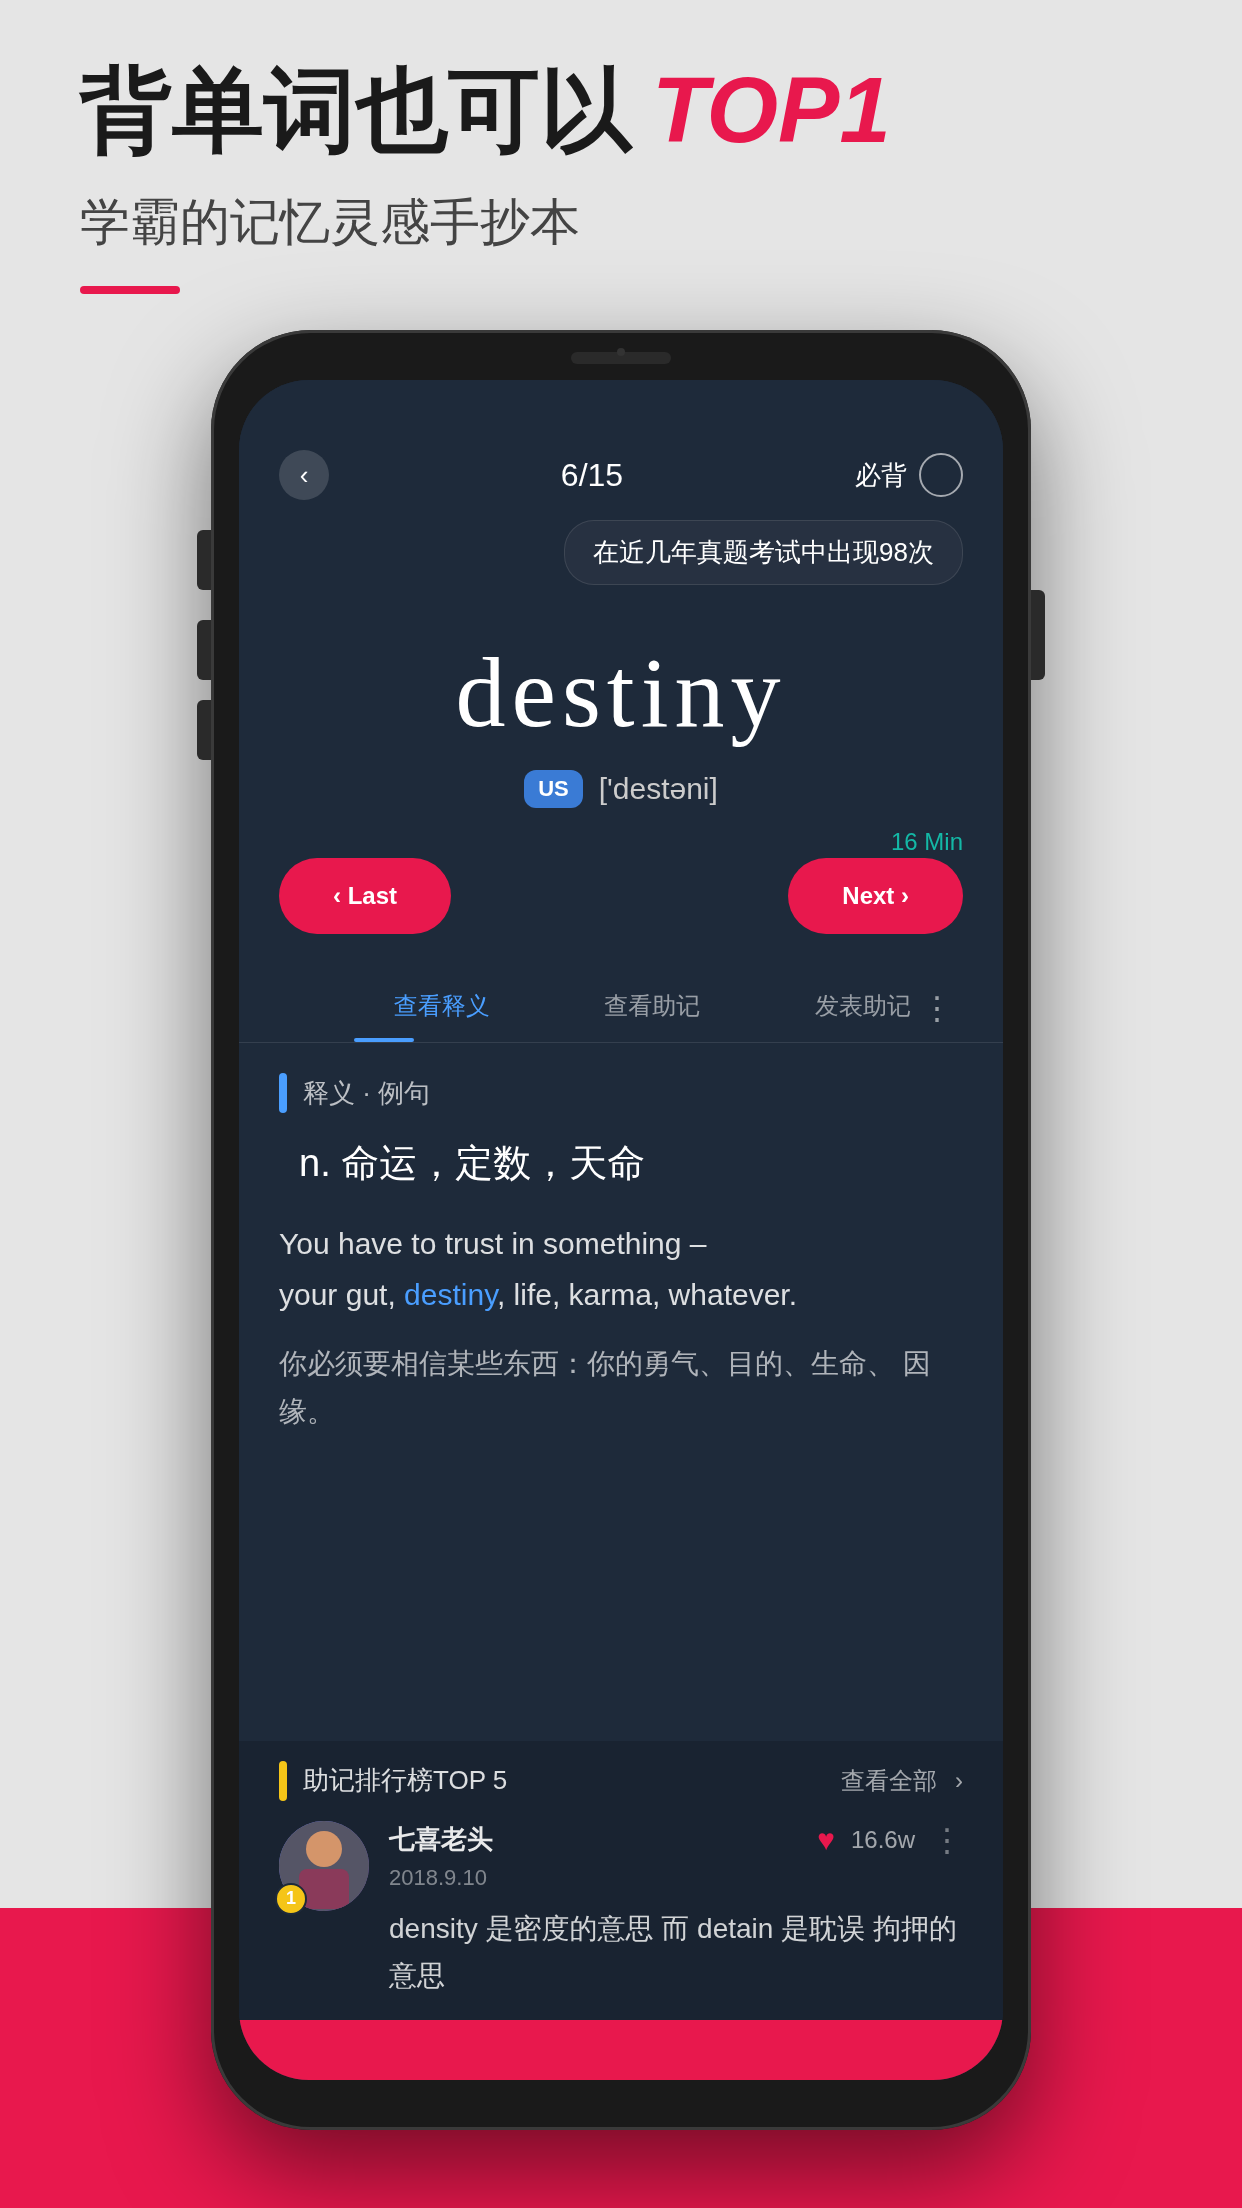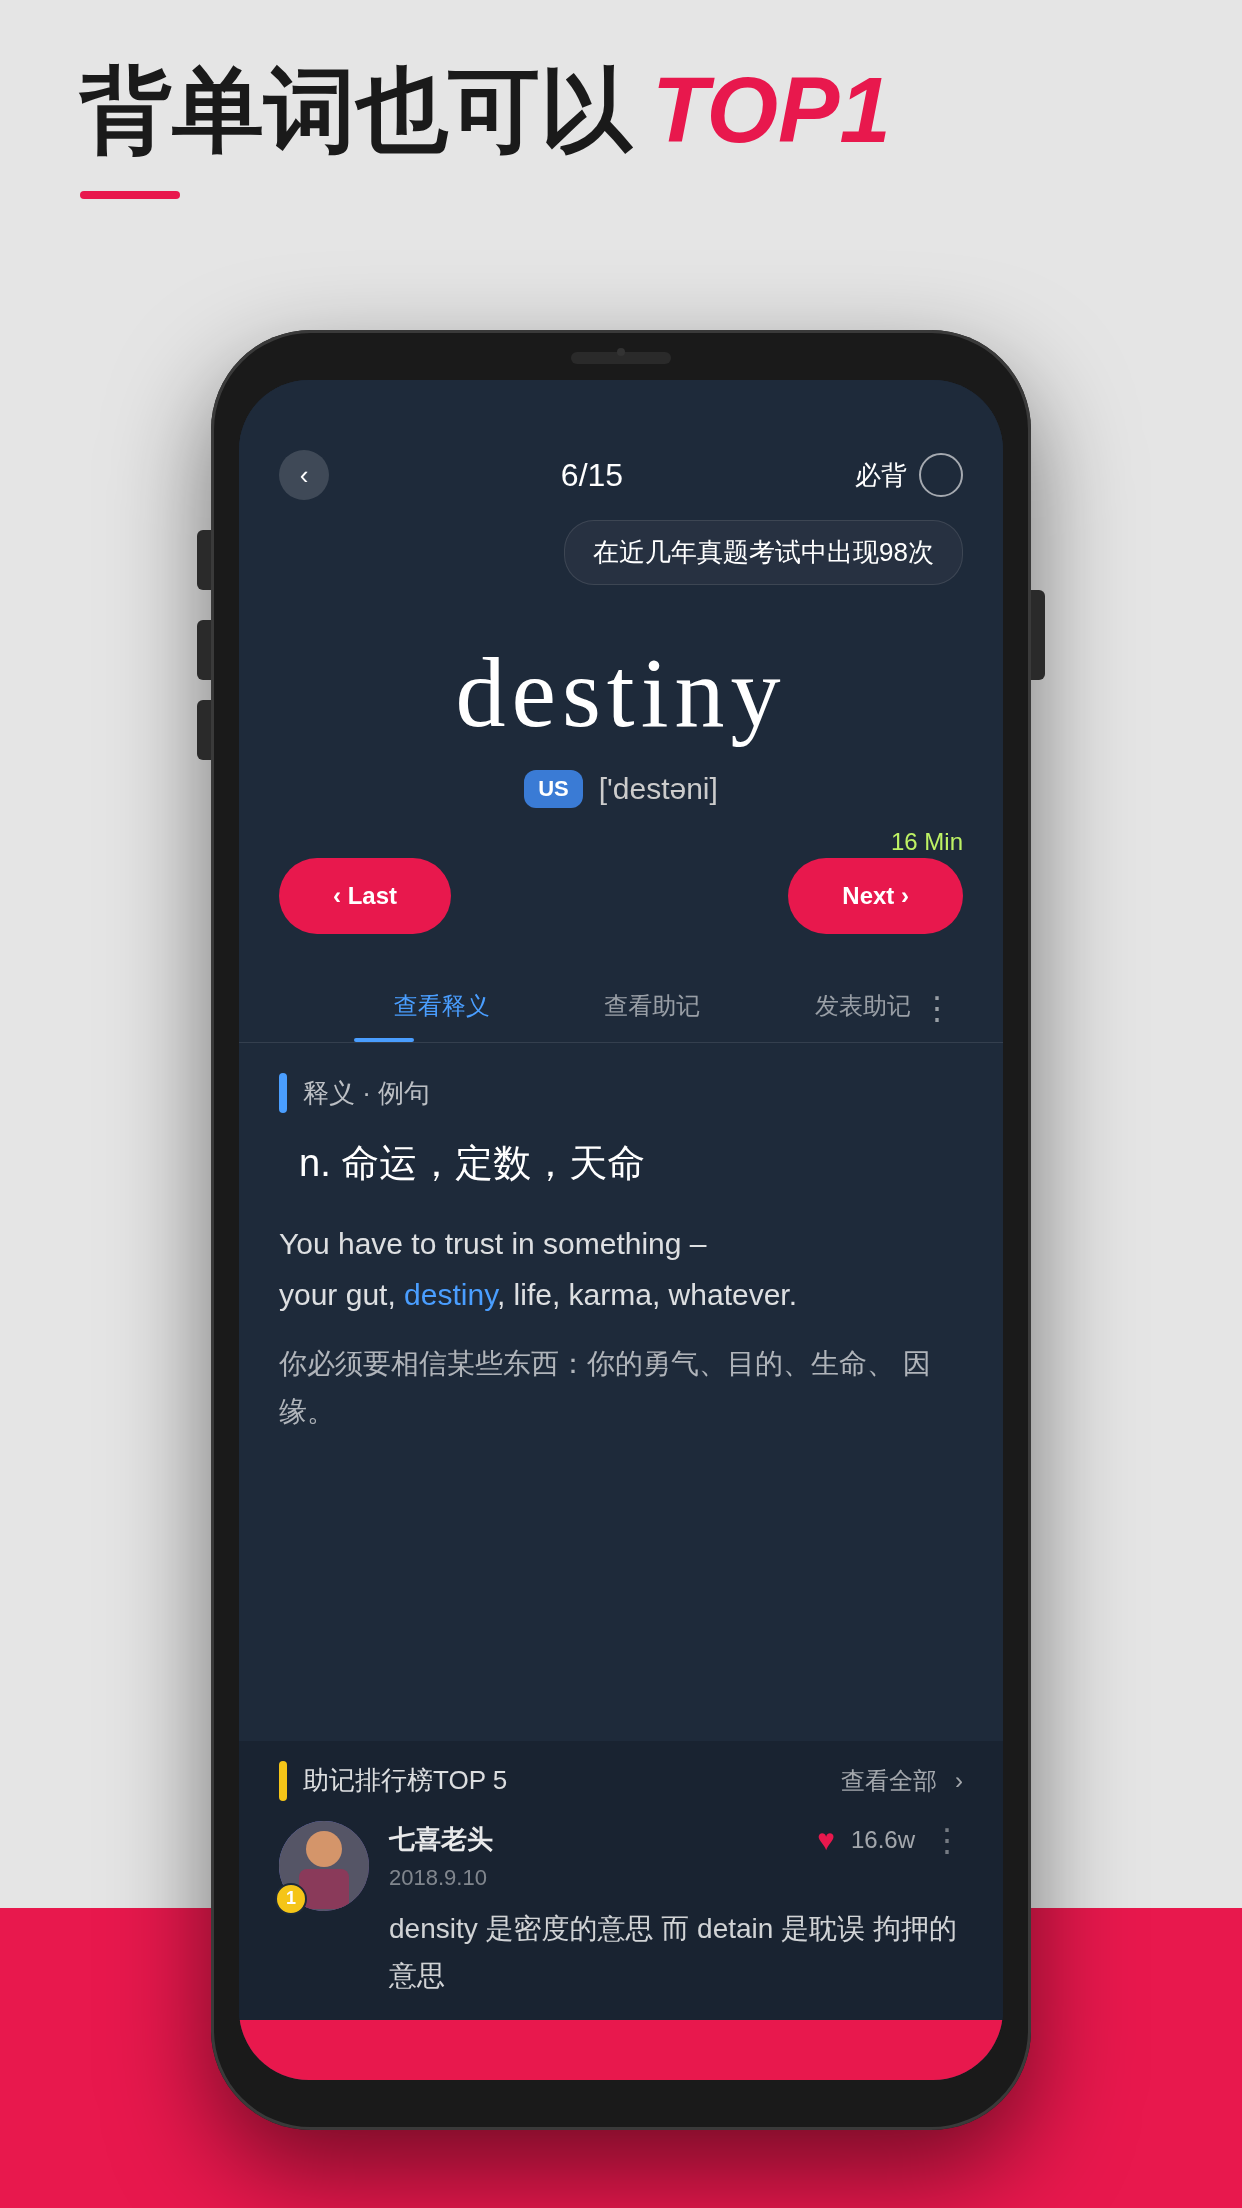--- a/index.html
+++ b/index.html
@@ -253,21 +253,21 @@
       justify-content: space-between;
       align-items: center;
       padding: 30px 40px;
       position: relative;
     }
 
     .timer-label {
       position: absolute;
       right: 40px;
       top: 0;
-      color: #bef264;
+      color: #14b8a6;
       font-size: 24px;
     }
 
     .nav-btn {
       border: none;
       border-radius: 50px;
       padding: 24px 54px;
       font-size: 24px;
       font-weight: 600;
       color: white;
@@ -555,20 +555,21 @@
 
 <div class="bg"></div>
 
 <div class="bottom-strip"></div>
 
 <div class="top-section">
   <div class="headline">
     <span class="headline-part">背单词也可以</span>
     <span class="headline-top1">TOP1</span>
   </div>
+  <div class="subtitle">学霸的记忆灵感手抄本</div>
   <div class="red-line"></div>
 </div>
 
 <div class="phone-container">
   <div class="phone-outer">
     <div class="phone-speaker"></div>
     <div class="phone-notch"></div>
     <div class="phone-screen">
       <div class="screen-content">
 

